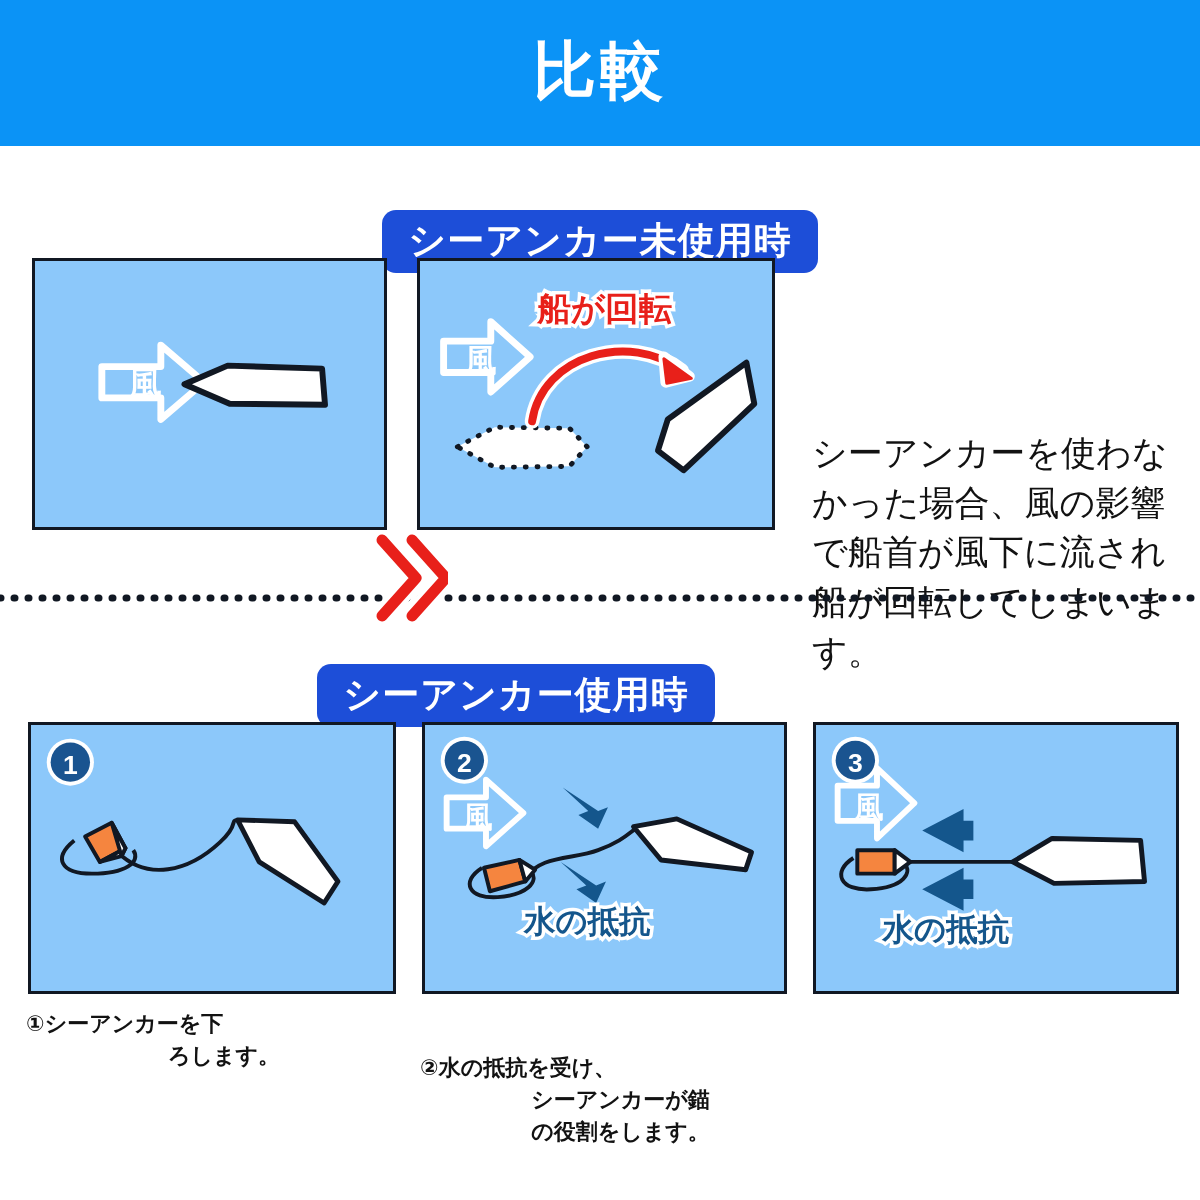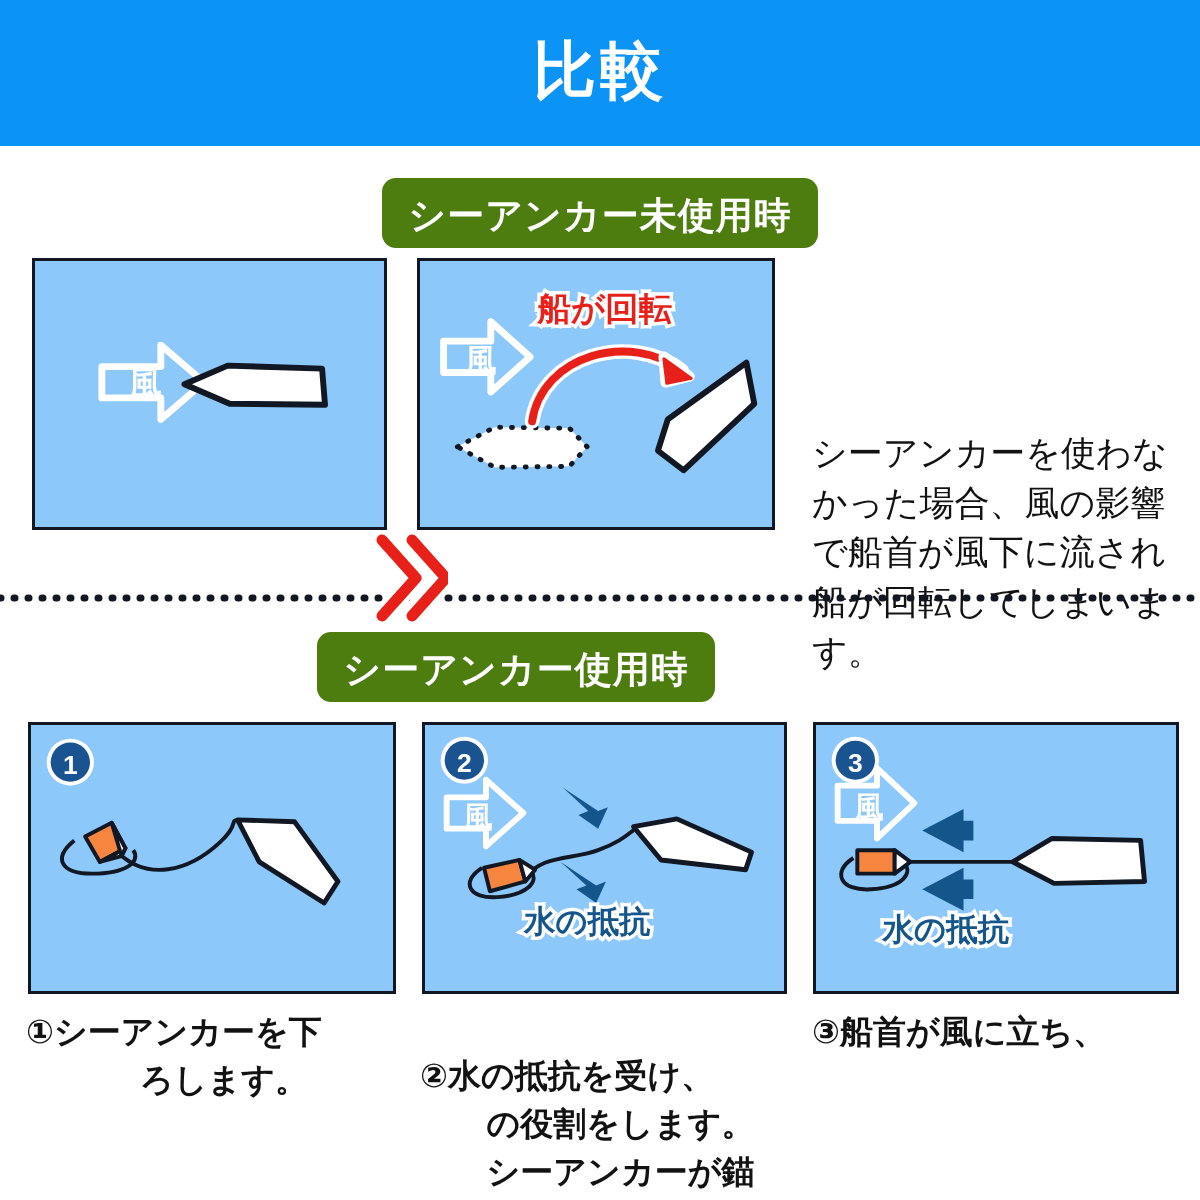--- a/index.html
+++ b/index.html
@@ -33,29 +33,30 @@
     line-height: 1;
     padding-bottom: 6px;
   }
 
   
   .badge-row {
     display: flex;
     justify-content: center;
   }
   .section-badge {
-    background: #4d7c0f;
+    background: #1d4ed8;
     color: #ffffff;
     font-size: 37px;
     font-weight: bold;
     border-radius: 14px;
-    padding: 19px 26px 12px 26px;
+    padding: 12px 26px 12px 26px;
     letter-spacing: 1px;
     line-height: 1.05;
     white-space: nowrap;
+    margin-top: 32px;
   }
 
   
   .panel {
     background: #8cc8fa;
     border: 3px solid #111823;
     box-sizing: border-box;
     position: relative;
     overflow: hidden;
   }
@@ -121,21 +122,21 @@
   .q3 { position: absolute; left: 813px; top: 0; width: 366px; height: 272px; }
 
   .captions {
     position: absolute;
     left: 0; top: 390px;
     width: 1200px;
     display: flex;
   }
   .caption {
     color: #121212;
-    font-size: 33px;
+    font-size: 22px;
     font-weight: bold;
     line-height: 1.45;
     text-indent: 0;
     padding-left: 0;
   }
   .cap1 { position: absolute; left: 26px;  width: 360px; }
   .cap2 { position: absolute; left: 420px; width: 365px; margin-top: 44px; }
   .cap3 { position: absolute; left: 812px; width: 370px; }
   .caption .cont { display: block; padding-left: 36px; text-align: center; }
 </style>
@@ -315,20 +316,19 @@
     </div>
   </div>
 
   <div class="captions">
     <div class="caption cap1">
       <span>①シーアンカーを下</span>
       <span class="cont">ろします。</span>
     </div>
     <div class="caption cap2">
       <span>②水の抵抗を受け、</span>
+      <span class="cont">シーアンカーが錨</span>
       <span class="cont">の役割をします。</span>
-      <span class="cont">シーアンカーが錨</span>
     </div>
     <div class="caption cap3">
-      <span>③船首が風に立ち、</span>
     </div>
   </div>
 </div>
 
 </body></html>

